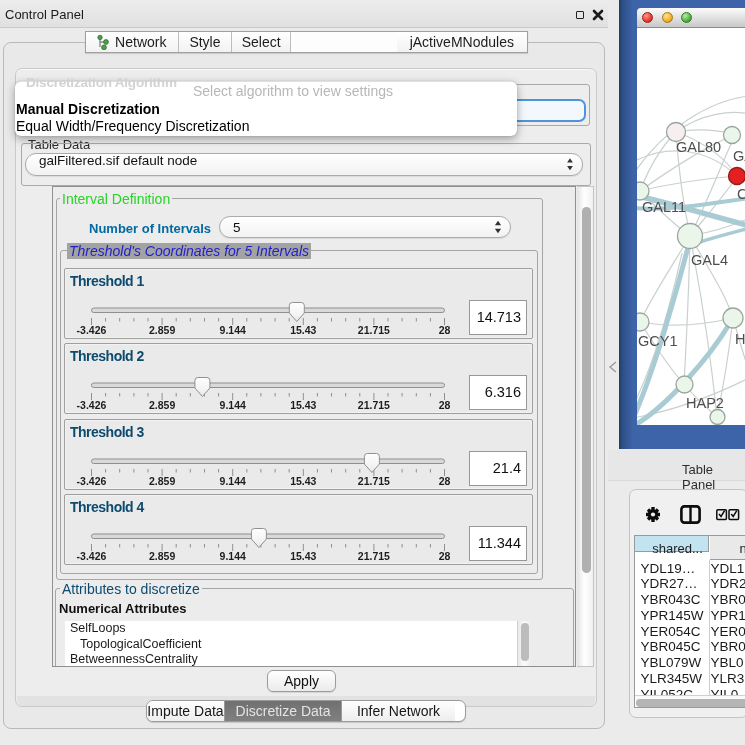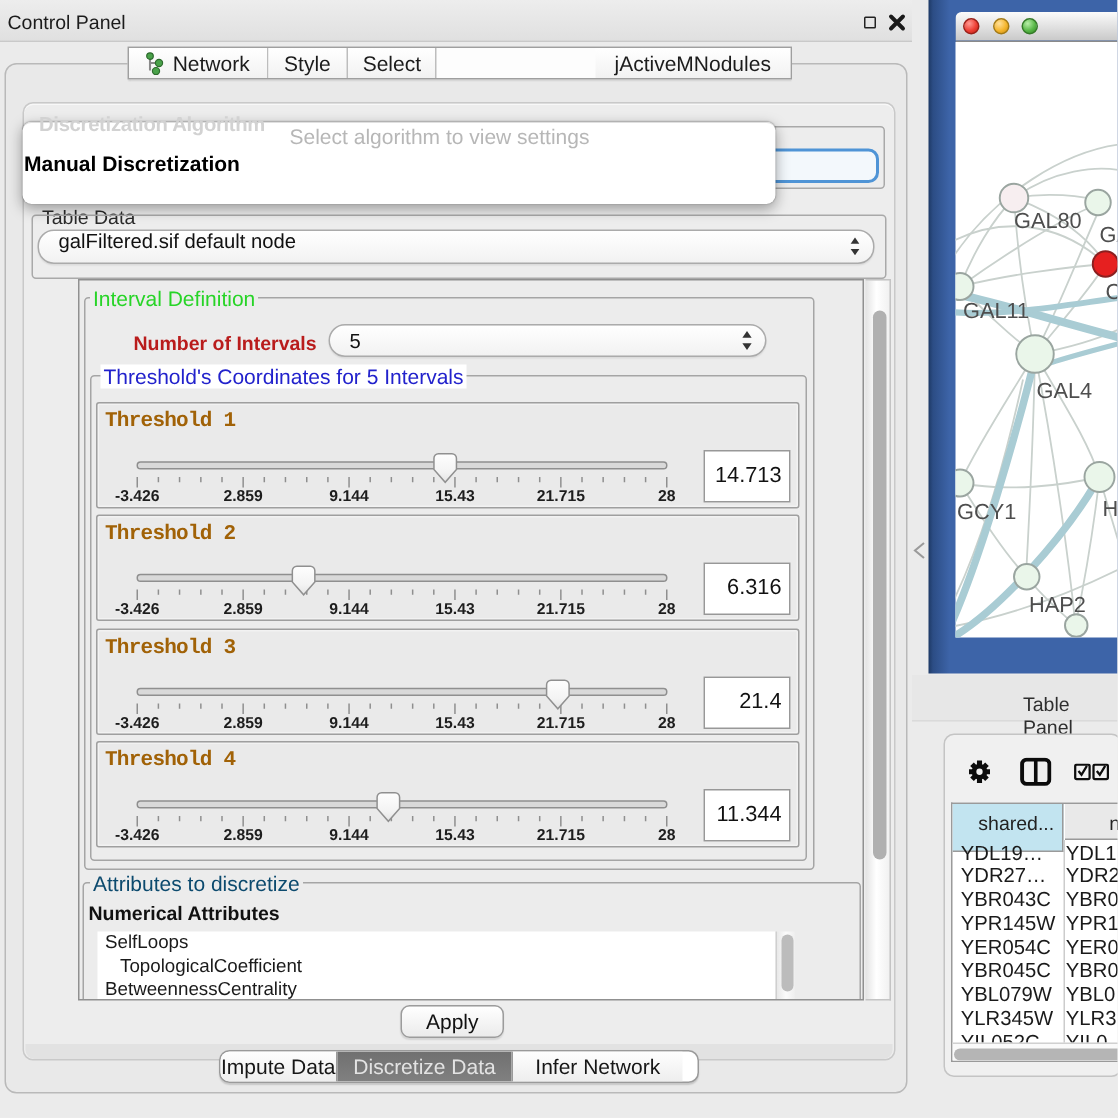--- a/index.html
+++ b/index.html
@@ -38,21 +38,21 @@
   .combo { position:absolute; border:1px solid #ababab; border-radius:11px;
     background:linear-gradient(#ffffff,#f2f2f2);
     font-size:13.5px; color:#111; box-shadow:0 1px 1px rgba(0,0,0,0.08); }
   .combo .tx { position:absolute; left:13px; top:3px; }
   .combo .ar { position:absolute; right:7px; top:0; height:100%; width:10px; }
 
   
   .tpanel { position:absolute; left:63px; width:469px; height:71px;
     background:#eaeaea; border:1px solid #9f9f9f; border-radius:2px;
     box-shadow:inset 0 0 0 1px #f2f2f2; }
-  .tpanel .tl { position:absolute; left:5px; top:4px; font-size:14px; font-weight:700; color:#a16207; letter-spacing:-0.5px;font-family:Liberation Mono, monospace; }
+  .tpanel .tl { position:absolute; left:5px; top:4px; font-size:14px; font-weight:700; color:#0c4a6e; letter-spacing:-0.5px; }
   .tpanel .val { position:absolute; left:404px; top:31px; width:58px; height:35px;
     background:#fff; border:1px solid #989898; font-size:14.5px; color:#111;
     text-align:right; padding-right:5px; line-height:33px; }
 
   
   #btabs { left:146px; top:700px; width:320px; height:22px; display:flex;
     border:1px solid #9a9a9a; border-radius:7px; overflow:hidden; background:#fff;
     box-shadow:0 1px 1px rgba(0,0,0,0.15); }
   #btabs .seg { height:100%; display:flex; align-items:center; justify-content:center;
     font-size:14px; color:#171717; background:linear-gradient(#fefefe,#eeeeee);
@@ -143,31 +143,31 @@
         <path d="M5,19 L8.4,14 L1.6,14 Z" fill="#333"></path>
     </svg>
   </div>
 
   <div class="abs" id="viewport" style="left:52px; top:186px; width:524px; height:481px;
        border:1px solid #909090; background:#ececec; overflow:hidden;">
 
     <div class="group" style="left:3px; top:11px; width:487px; height:382px; border-color:#a5a5a5;"></div>
     <div class="glabel" style="left:7px; top:4px; color:#27d427; background:#ececec;">Interval Definition</div>
 
-    <div class="abs" style="left:36px; top:34px; font-size:13px; font-weight:700; color:#b91c1c;">Number of Intervals</div>
+    <div class="abs" style="left:36px; top:34px; font-size:13px; font-weight:700; color:#0369a1;">Number of Intervals</div>
     <div class="combo" style="left:166px; top:29px; width:292px; height:22px;">
       <div class="tx" style="top:2.5px;">5</div>
       <svg class="ar" width="10" height="22" viewBox="0 0 10 22">
         <path d="M5,4 L8.4,9 L1.6,9 Z" fill="#333"></path>
           <path d="M5,18 L8.4,13 L1.6,13 Z" fill="#333"></path>
       </svg>
     </div>
 
     <div class="group" style="left:7px; top:63px; width:478px; height:324px; border-color:#a5a5a5;"></div>
-    <div class="glabel" style="left:14px; top:56px; color:#2222cc; background:#ffffff;">Threshold's Coordinates for 5 Intervals</div>
+    <div class="glabel" style="left:14px; top:56px; color:#2222cc; background:#a3a3a3;font-style:italic;">Threshold's Coordinates for 5 Intervals</div>
 
     <div class="tpanel" style="left:11px; top:81px;">
       <div class="tl">Threshold 1</div>
       <svg width="469" height="71" viewBox="0 0 469 71">
           <use href="#rail"></use>
           <use href="#thumb" x="223.8" y="33"></use>
         </svg>
       <div class="val">14.713</div>
     </div>
     <div class="tpanel" style="left:11px; top:156px;">
@@ -229,20 +229,21 @@
     </svg>Network</div>
     <div class="seg" style="width:54px;">Style</div>
     <div class="seg" style="width:59px;">Select</div>
     <div class="seg sel" style="width:106px;margin-top:25px;">Cyni Toolbox</div>
     <div class="seg" style="width:131px; border-right:none;">jActiveMNodules</div>
   </div>
 
   <div class="abs" id="popup">
     <div class="hint">Select algorithm to view settings</div>
     <div class="it1">Manual Discretization</div>
+    <div class="it2">Equal Width/Frequency Discretization</div>
   </div>
   <div class="abs" style="left:26px; top:75px; font-size:13.5px; font-weight:700; color:#d2d2d2; letter-spacing:-0.2px;">Discretization Algorithm</div>
 
   <div class="abs" id="netblue"></div>
   <div class="abs" id="nettitle">
     <div class="light" style="left:5px;  background:radial-gradient(circle at 35% 30%, #ff9a93, #ee4035 55%, #b91d12); border:0.5px solid #9a2018;"></div>
     <div class="light" style="left:24.5px; background:radial-gradient(circle at 35% 30%, #ffe09a, #f5b62e 55%, #c78a12); border:0.5px solid #a37a16;"></div>
     <div class="light" style="left:44px; background:radial-gradient(circle at 35% 30%, #b8eea8, #59b848 55%, #2f8322); border:0.5px solid #347a28;"></div>
   </div>
   <div class="abs" id="netcanvas">
@@ -327,21 +328,21 @@
     <svg class="abs" style="left:86px; top:19px;" width="25" height="12" viewBox="0 0 25 12">
       <g fill="none" stroke="#0c0c0c" stroke-width="1.5">
         <rect x="0.8" y="0.8" width="9.6" height="9.6" rx="1"></rect>
         <path d="M3,5 L5,7.5 L8.6,1.6"></path>
         <rect x="13.0" y="0.8" width="9.6" height="9.6" rx="1"></rect>
         <path d="M15.2,5 L17.2,7.5 L20.8,1.6"></path>
       </g>
     </svg>
 
     <div class="abs" style="left:3.5px; top:45px; width:116px; height:173px; border:1px solid #9a9a9a; border-right:none; background:#ffffff; overflow:hidden;">
-      <div class="abs" style="left:0; top:0; width:74px; height:32px; background:#c2e4f0; border-right:1px solid #9a9a9a; border-bottom:1px solid #9a9a9a; font-size:13px; color:#222; text-align:center; line-height:25px; padding-left:13px;">shared...</div>
+      <div class="abs" style="left:0; top:0; width:74px; height:16px; background:#c2e4f0; border-right:1px solid #9a9a9a; border-bottom:1px solid #9a9a9a; font-size:13px; color:#222; text-align:center; line-height:25px; padding-left:13px;">shared...</div>
       <div class="abs" style="left:75px; top:0; width:120px; height:24px; background:#e9e9e9; border-bottom:1px solid #9a9a9a; font-size:13px; color:#222; padding-left:30px; line-height:25px;">na</div>
       <div class="abs" style="left:74.5px; top:24px; width:1px; height:140px; background:#cccccc;"></div>
       <div class="abs" id="rows" style="left:0; top:24.5px; width:200px; font-size:13.5px; color:#1a1a1a;">
         <div class="r"><span>YDL19…</span><i>YDL1</i></div>
         <div class="r"><span>YDR27…</span><i>YDR2</i></div>
         <div class="r"><span>YBR043C</span><i>YBR0</i></div>
         <div class="r"><span>YPR145W</span><i>YPR1</i></div>
         <div class="r"><span>YER054C</span><i>YER0</i></div>
         <div class="r"><span>YBR045C</span><i>YBR0</i></div>
         <div class="r"><span>YBL079W</span><i>YBL0</i></div>

